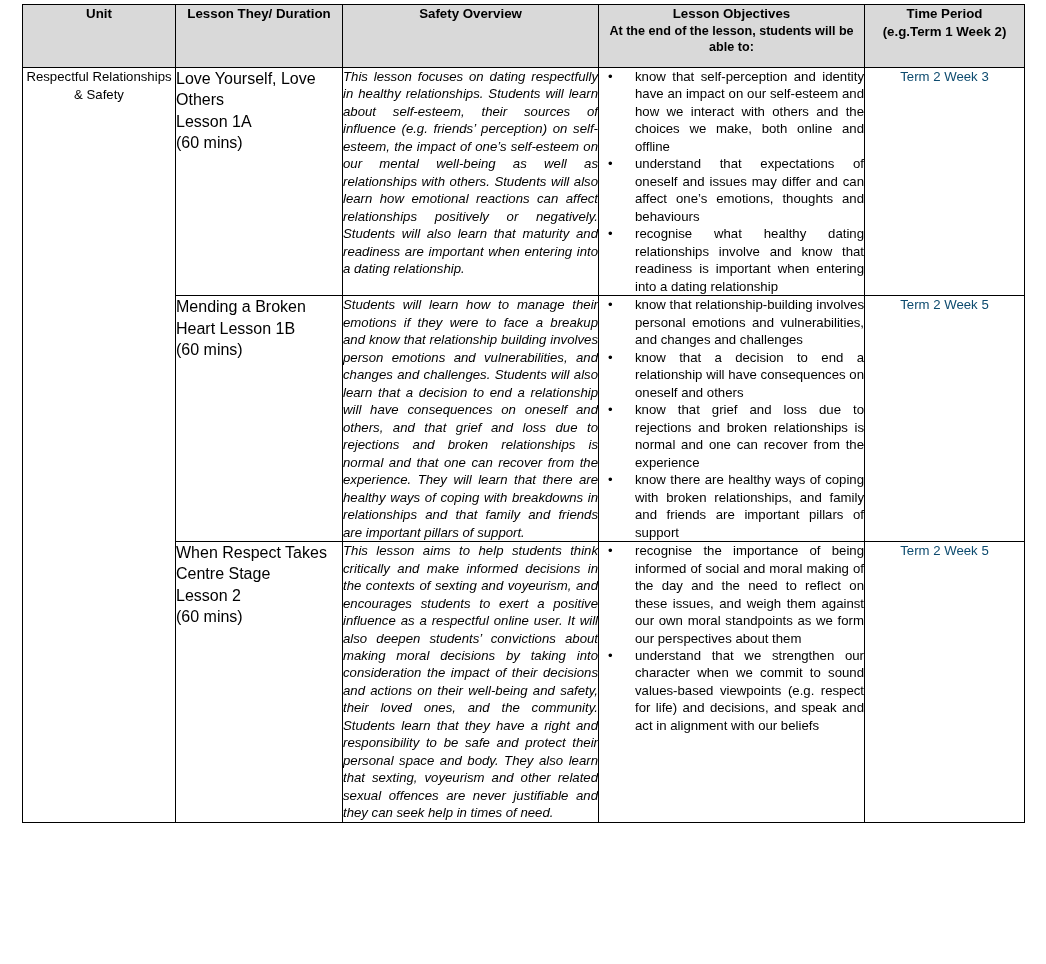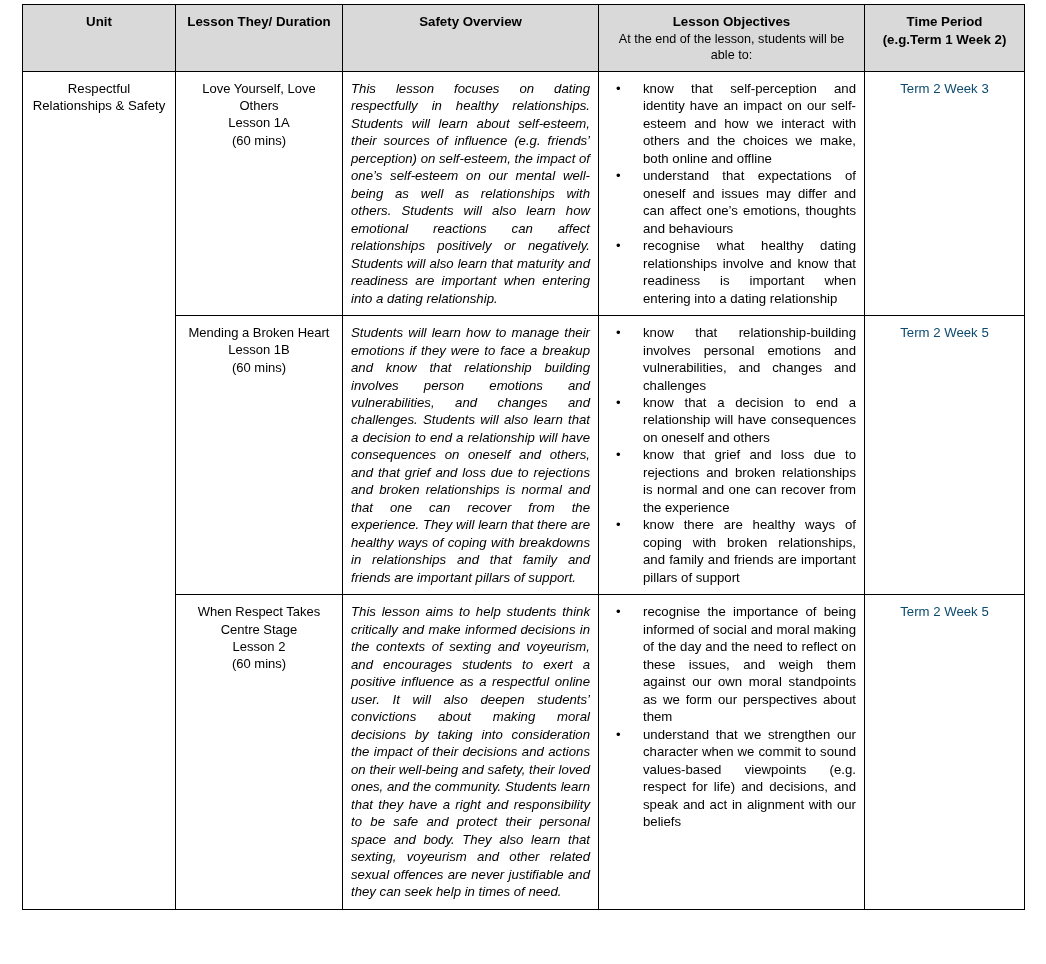--- a/index.html
+++ b/index.html
@@ -27,21 +27,21 @@
     top: 4px;
     width: 1002px;
     border-collapse: collapse;
     table-layout: fixed;
     background: #ffffff;
   }
   table.lesson-table td,
   table.lesson-table th {
     border: 1.3px solid #000000;
     vertical-align: top;
-    padding: 8px;
+    padding: 0;
   }
   
   col.c-unit      { width: 153px; }
   col.c-title     { width: 167px; }
   col.c-overview  { width: 256px; }
   col.c-objective { width: 266px; }
   col.c-time      { width: 160px; }
 
   
   thead th {
@@ -51,39 +51,38 @@
     vertical-align: top;
     padding: 6px 5px 4px 5px;
     font-size: 13.3px;
     line-height: 1.32;
   }
   .h-main {
     font-weight: bold;
     display: block;
   }
   .h-sub {
-    font-weight: normal;
+    font-weight: bold;
     display: block;
     font-size: 12.6px;
     line-height: 1.28;
     padding: 0 2px;
     text-align: center;
   }
 
   
   td.unit-cell {
     text-align: center;
     vertical-align: middle;
     font-size: 13.2px;
     line-height: 1.34;
     padding: 4px 6px;
   }
   td.title-cell {
-    text-align: center;
-    font-size: 13px;
+    font-size: 16px;
     line-height: 1.33;
     padding: 5px 6px 4px 6px;
   }
   td.overview-cell {
     text-align: justify;
     text-align-last: left;
     font-size: 13.2px;
     line-height: 1.325;
     padding: 5px 7px 4px 8px;
     hyphens: none;

